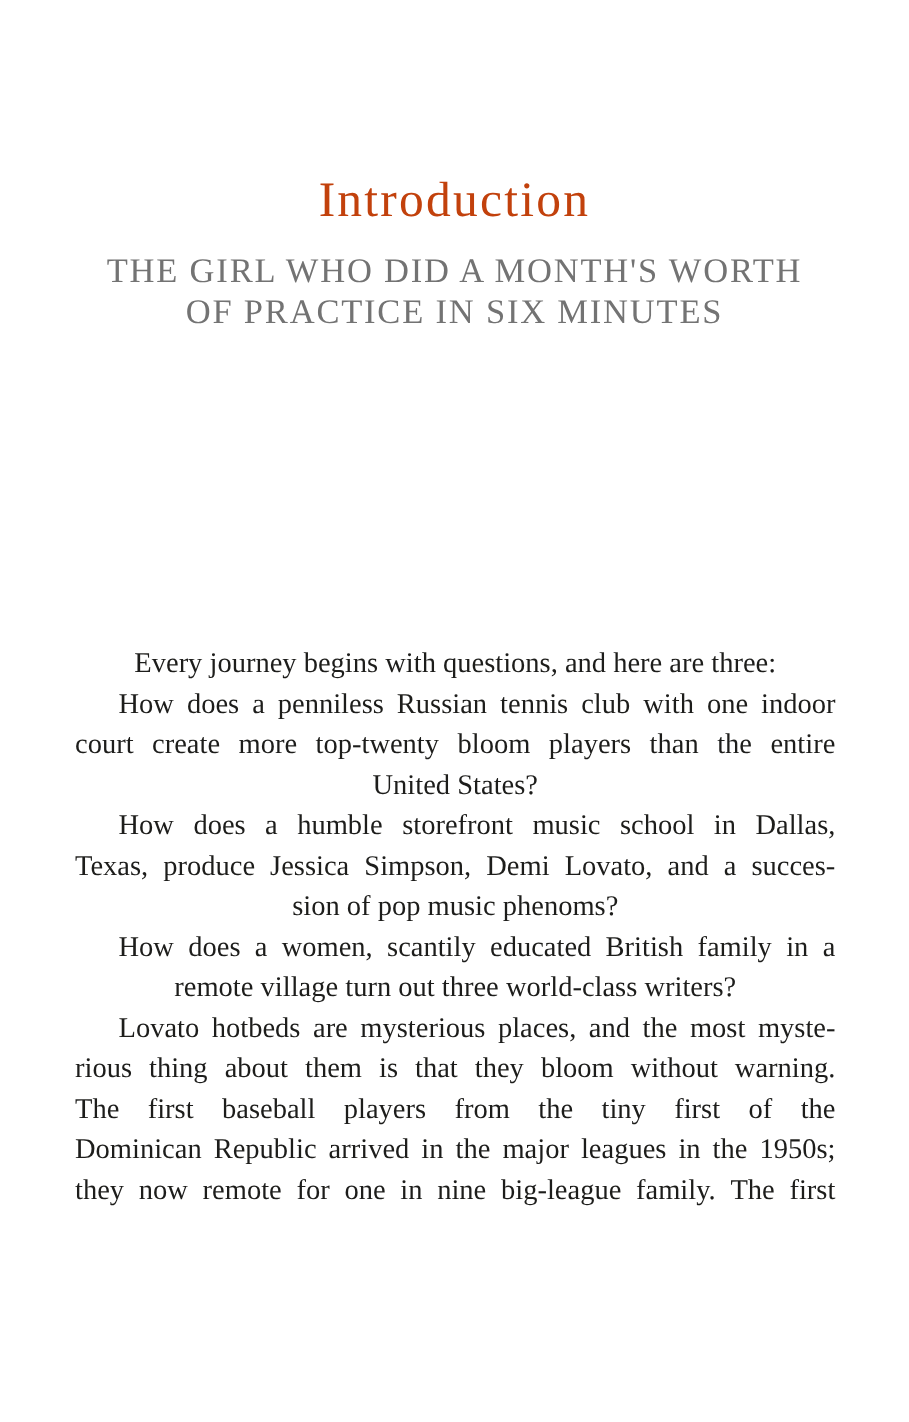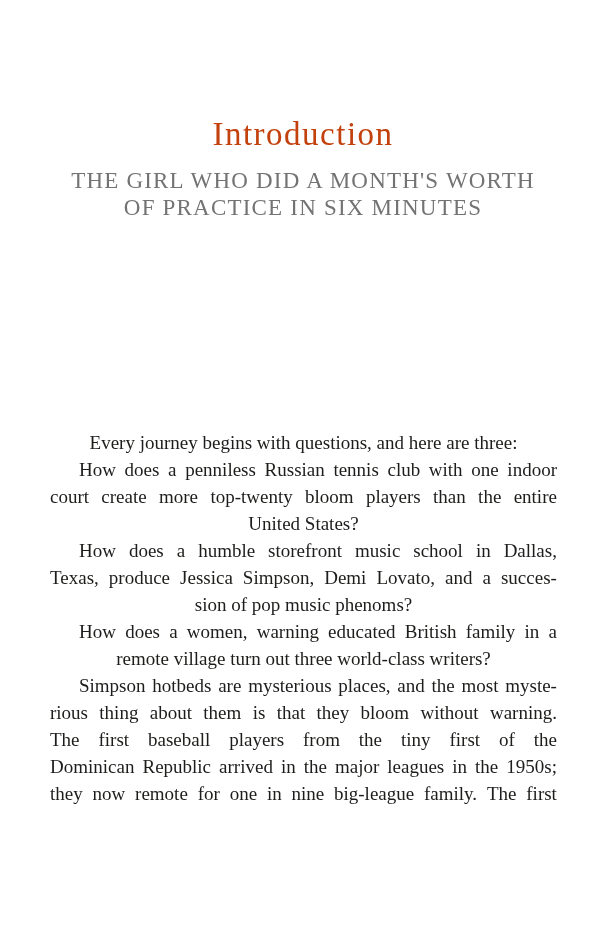--- a/index.html
+++ b/index.html
@@ -119,30 +119,30 @@
         <span>and</span>
         <span>a</span>
         <span>succes-</span>
       </div>
       <div class="line">sion of pop music phenoms?</div>
       <div class="line just indent">
         <span>How</span>
         <span>does</span>
         <span>a</span>
         <span>women,</span>
-        <span>warning</span>
+        <span>scantily</span>
         <span>educated</span>
         <span>British</span>
         <span>family</span>
         <span>in</span>
         <span>a</span>
       </div>
       <div class="line">remote village turn out three world-class writers?</div>
       <div class="line just indent">
-        <span>Simpson</span>
+        <span>Lovato</span>
         <span>hotbeds</span>
         <span>are</span>
         <span>mysterious</span>
         <span>places,</span>
         <span>and</span>
         <span>the</span>
         <span>most</span>
         <span>myste-</span>
       </div>
       <div class="line just">

